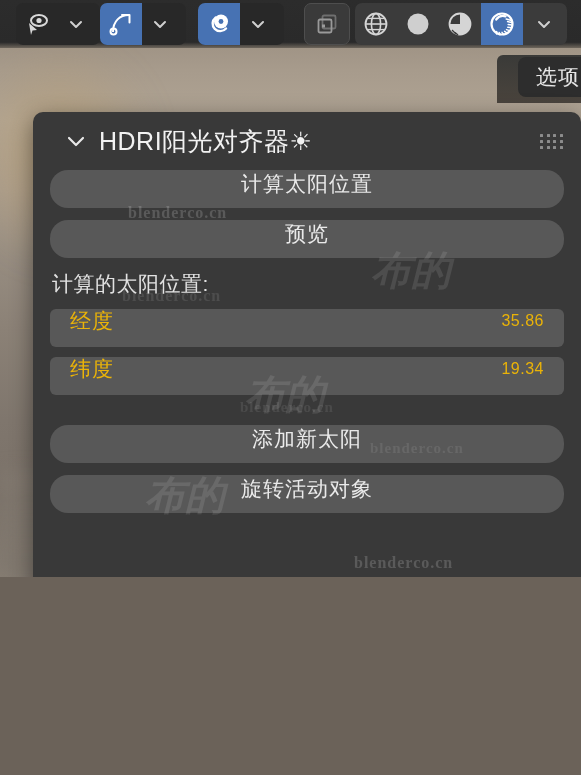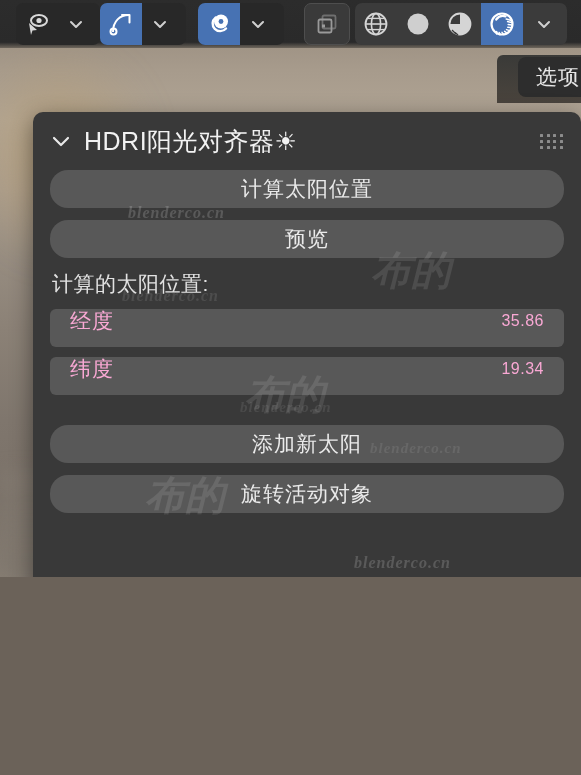--- a/index.html
+++ b/index.html
@@ -139,21 +139,21 @@
     border-radius: 10px;
     box-shadow: 0 6px 22px rgba(0,0,0,.45);
     overflow: hidden;
   }
 
   .panel-header {
     position: relative;
     height: 58px;
     display: flex;
     align-items: center;
-    padding-left: 17px;
+    padding-left: 32px;
     box-sizing: border-box;
   }
   .chev-down-hdr { margin-right: 12px; }
   .panel-title {
     color: #f2f2f2;
     font-size: 25px;
     letter-spacing: .5px;
     white-space: nowrap;
   }
   .grip {
@@ -176,21 +176,20 @@
     padding: 0 17px 0 17px;
   }
 
   .btn {
     height: 38px;
     background: #585858;
     border-radius: 18px;
     color: #eaeaea;
     font-size: 21px;
     display: flex;
-    align-items: center;
     justify-content: center;
     margin-bottom: 12px;
     box-sizing: border-box;
     letter-spacing: 1px;
     user-select: none;
   }
 
   .section-label {
     color: #e2e2e2;
     font-size: 21px;
@@ -201,39 +200,38 @@
   .value-row {
     height: 38px;
     background: #585858;
     border-radius: 6px;
     display: flex;
     align-items: center;
     justify-content: space-between;
     padding: 0 20px 14px 20px;
     margin-bottom: 10px;
     box-sizing: border-box;
-    color: #f9a8d4;
+    color: #eab308;
     font-size: 21px;
   }
   .value-row .vlabel { letter-spacing: 1px; }
   .value-row .vval { font-size: 16px; letter-spacing: .5px; }
 
   .gap-md { height: 20px; }
   .gap-lg { height: 34px; }
 
   
   .wm {
     position: absolute;
     pointer-events: none;
     user-select: none;
     white-space: nowrap;
   }
   .wm-cn {
     font-family: "Liberation Serif", "DejaVu Serif", serif;
-    font-style: italic;
     font-weight: 600;
     color: rgba(255,255,255,.17);
     letter-spacing: 1px;
   }
   .wm-zh {
     font-family: "DejaVu Sans", sans-serif;
     font-weight: bold;
     color: rgba(255,255,255,.10);
     font-style: italic;
   }

